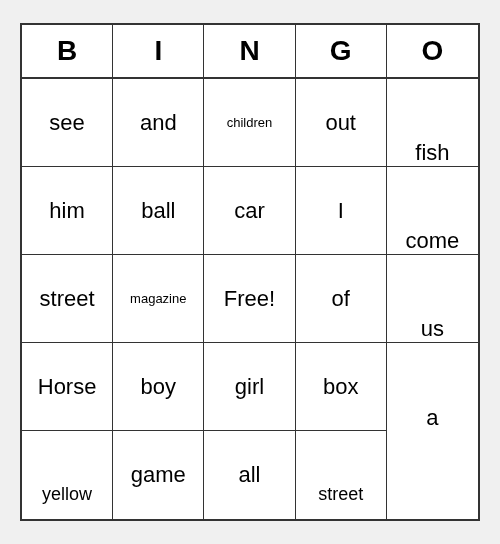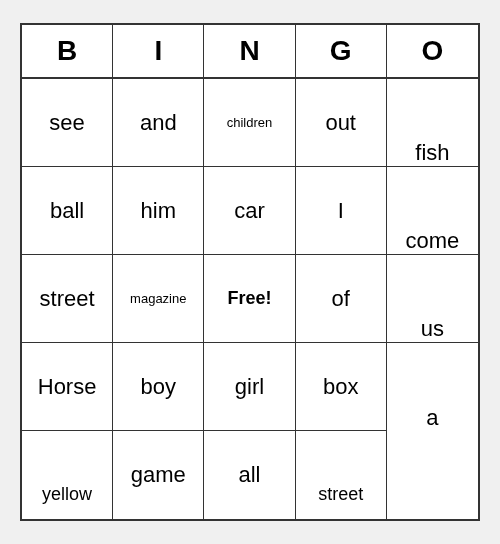--- a/index.html
+++ b/index.html
@@ -74,22 +74,22 @@
     .cell-text.small {
       font-size: 13px;
     }
 
     .cell-text.medium {
       font-size: 18px;
       margin-top: 39px;
     }
 
     .cell-text.free {
-      font-size: 18px;
-      font-weight: bold;
+      font-size: 22px;
+      font-weight: normal;
     }
   </style>
 </head>
 <body>
 
 <div class="bingo-card">
   <div class="bingo-header">
   <div class="header-cell">B</div>
       <div class="header-cell">I</div>
       <div class="header-cell">N</div>
@@ -106,24 +106,24 @@
       <div class="bingo-cell">
         <span class="cell-text small">children</span>
       </div>
       <div class="bingo-cell">
         <span class="cell-text">out</span>
       </div>
       <div class="bingo-cell">
         <span class="cell-text">fish</span>
       </div>
       <div class="bingo-cell">
-        <span class="cell-text">ball</span>
+        <span class="cell-text">him</span>
       </div>
       <div class="bingo-cell">
-        <span class="cell-text">him</span>
+        <span class="cell-text">ball</span>
       </div>
       <div class="bingo-cell">
         <span class="cell-text">car</span>
       </div>
       <div class="bingo-cell">
         <span class="cell-text">I</span>
       </div>
       <div class="bingo-cell">
         <span class="cell-text">come</span>
       </div>

